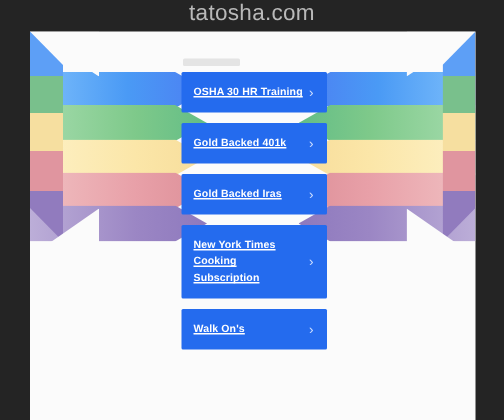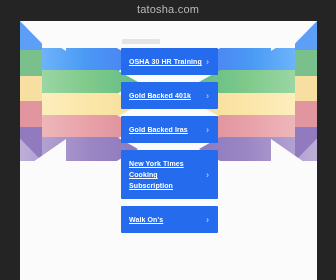--- a/index.html
+++ b/index.html
@@ -21,21 +21,21 @@
     background: #242424;
   }
 
   
   #site-title {
     position: absolute;
     top: 3px;
     left: 0;
     width: 336px;
     text-align: center;
-    font-size: 11px;
+    font-size: 15px;
     color: #b9b9b9;
     letter-spacing: .2px;
     line-height: 12px;
     white-space: nowrap;
     user-select: none;
   }
 
   
   #card {
     position: absolute;

